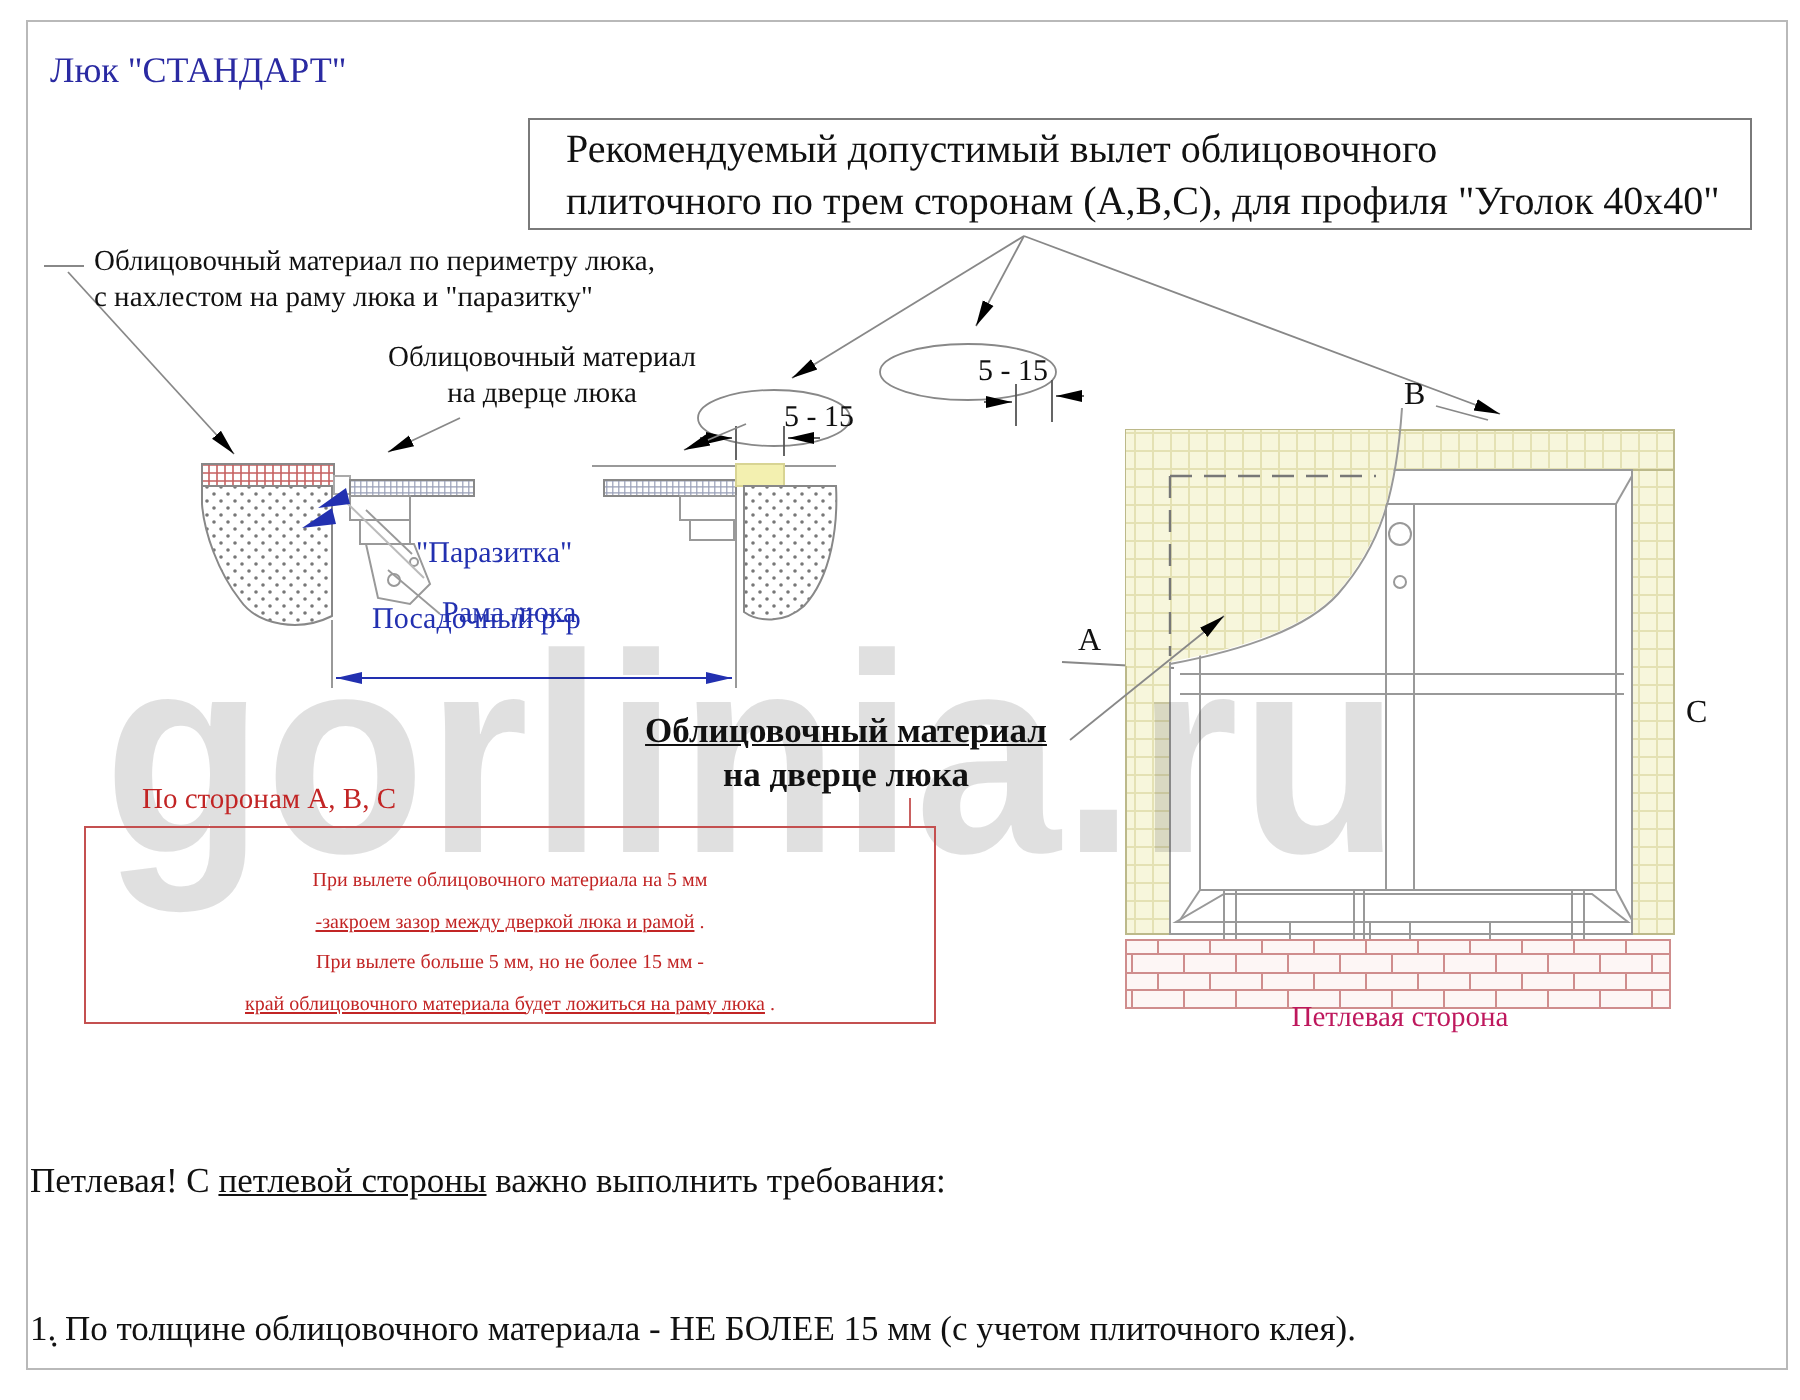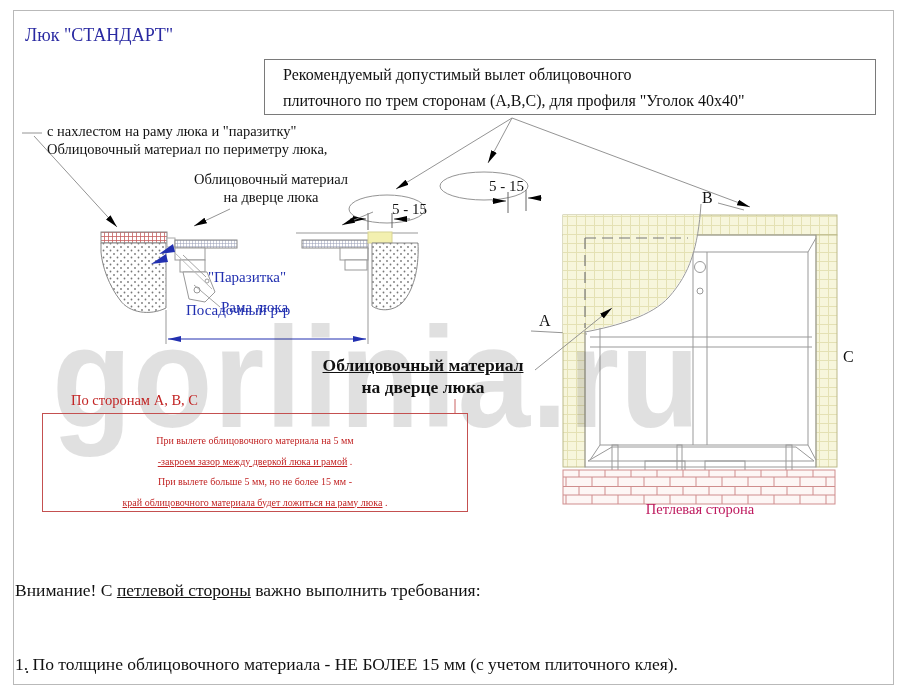--- a/index.html
+++ b/index.html
@@ -7,21 +7,21 @@
        font-family:"Liberation Serif", serif;}
   .abs{position:absolute;}
   #page-frame{left:13px;top:10px;width:879px;height:673px;border:1px solid #b9b9b9;z-index:0;}
   #drawing-svg{left:0;top:0;z-index:1;}
   #watermark{left:52px;top:296px;z-index:2;font-family:"Liberation Sans",sans-serif;
              font-weight:bold;font-size:142px;color:#1a1a1a;opacity:0.13;letter-spacing:1px;
              transform:scaleX(0.92);transform-origin:left top;white-space:nowrap;}
   .txt{z-index:3;}
   #doc-title{left:25px;top:25px;font-size:18px;color:#2a2aa2;}
   #rec-box{left:264px;top:59px;width:592px;height:52px;border:1px solid #7a7a7a;
-           padding:2px 0 0 18px;font-size:16px;line-height:26px;color:#111;background:#fff;}
+           padding:2px 0 0 18px;font-size:20px;line-height:26px;color:#111;background:#fff;}
   #callout-perimeter{left:47px;top:123px;font-size:14.5px;line-height:17.5px;color:#111;}
   #callout-door-small{left:183px;top:171px;width:176px;text-align:center;
                       font-size:14.5px;line-height:17.5px;color:#111;}
   .blue-label{color:#2230b0;font-size:15px;}
   #label-parasitka{left:208px;top:269px;}
   #label-frame{left:221px;top:299px;}
   #label-mounting{left:186px;top:302px;width:160px;}
   .dim-text{font-size:15px;color:#111;text-align:right;width:80px;}
   #dim-left{left:347px;top:201px;}
   #dim-right{left:444px;top:178px;}
@@ -171,22 +171,22 @@
 <div class="abs" id="watermark">gorlinia.ru</div>
 
 <div class="abs txt" id="doc-title">Люк "СТАНДАРТ"</div>
 
 <div class="abs txt" id="rec-box">
   <div>Рекомендуемый допустимый вылет облицовочного</div>
   <div>плиточного по трем сторонам (А,В,С), для профиля "Уголок 40x40"</div>
 </div>
 
 <div class="abs txt" id="callout-perimeter">
+  <div>Облицовочный материал по периметру люка,</div>
   <div>с нахлестом на раму люка и "паразитку"</div>
-  <div>Облицовочный материал по периметру люка,</div>
 </div>
 
 <div class="abs txt" id="callout-door-small">
   <div>Облицовочный материал</div>
   <div>на дверце люка</div>
 </div>
 
 <div class="abs txt blue-label" id="label-parasitka">"Паразитка"</div>
 <div class="abs txt blue-label" id="label-frame">Рама люка</div>
 <div class="abs txt blue-label" id="label-mounting">Посадочный р-р</div>
@@ -207,21 +207,21 @@
 <div class="abs txt" id="warning-title">По сторонам А, В, С</div>
 
 <div class="abs txt" id="warning-box">
   <div>При вылете облицовочного материала  на 5 мм</div>
   <div><span class="u">-закроем зазор между дверкой люка и рамой</span><span class="tail"> .</span></div>
   <div>При вылете больше 5 мм, но не более 15 мм -</div>
   <div><span class="u">край облицовочного материала будет ложиться на раму люка</span><span class="tail"> .</span></div>
 </div>
 
 <div class="abs txt" id="notes">
-  <div><span>Внимание! С </span><span class="u">петлевой стороны</span><span> важно выполнить требования:</span></div>
+  <div><span>Петлевая! С </span><span class="u">петлевой стороны</span><span> важно выполнить требования:</span></div>
   <div>1. По толщине облицовочного материала - НЕ БОЛЕЕ 15 мм (с учетом плиточного клея).</div>
   
   
   
   
 </div>
 
 <div class="abs txt" id="trailing-dot">.</div>
 
 </body></html>

